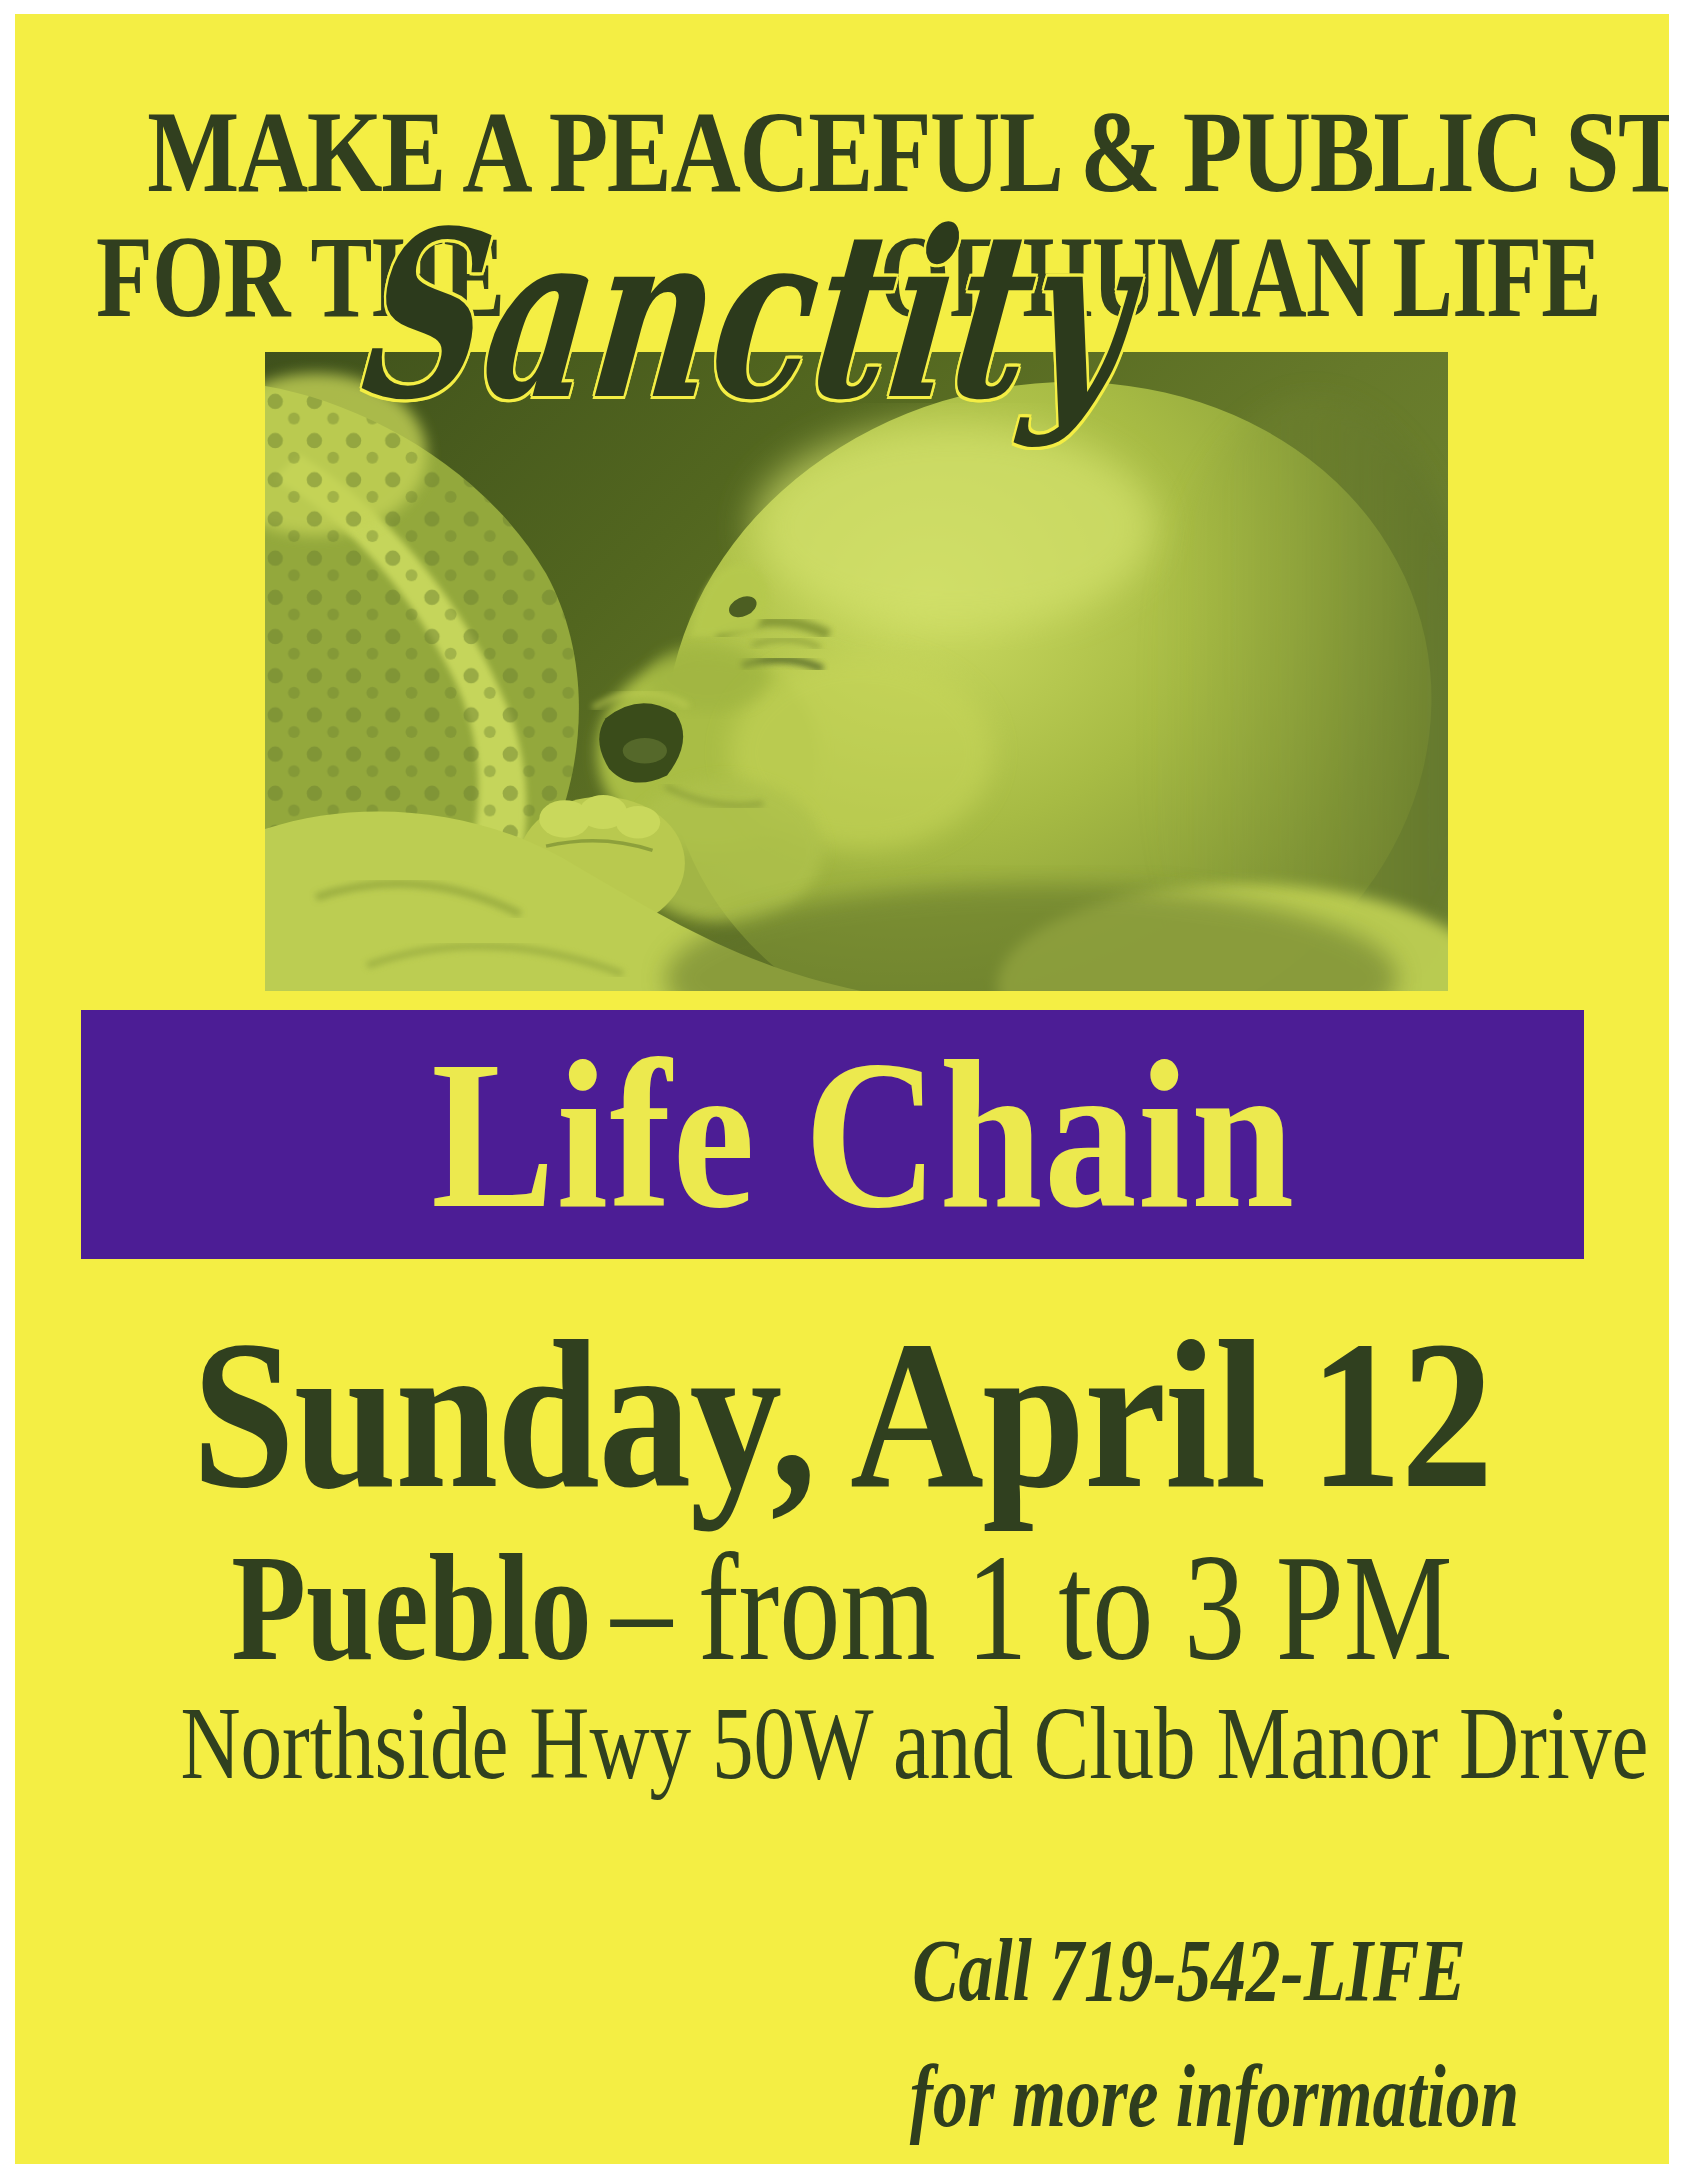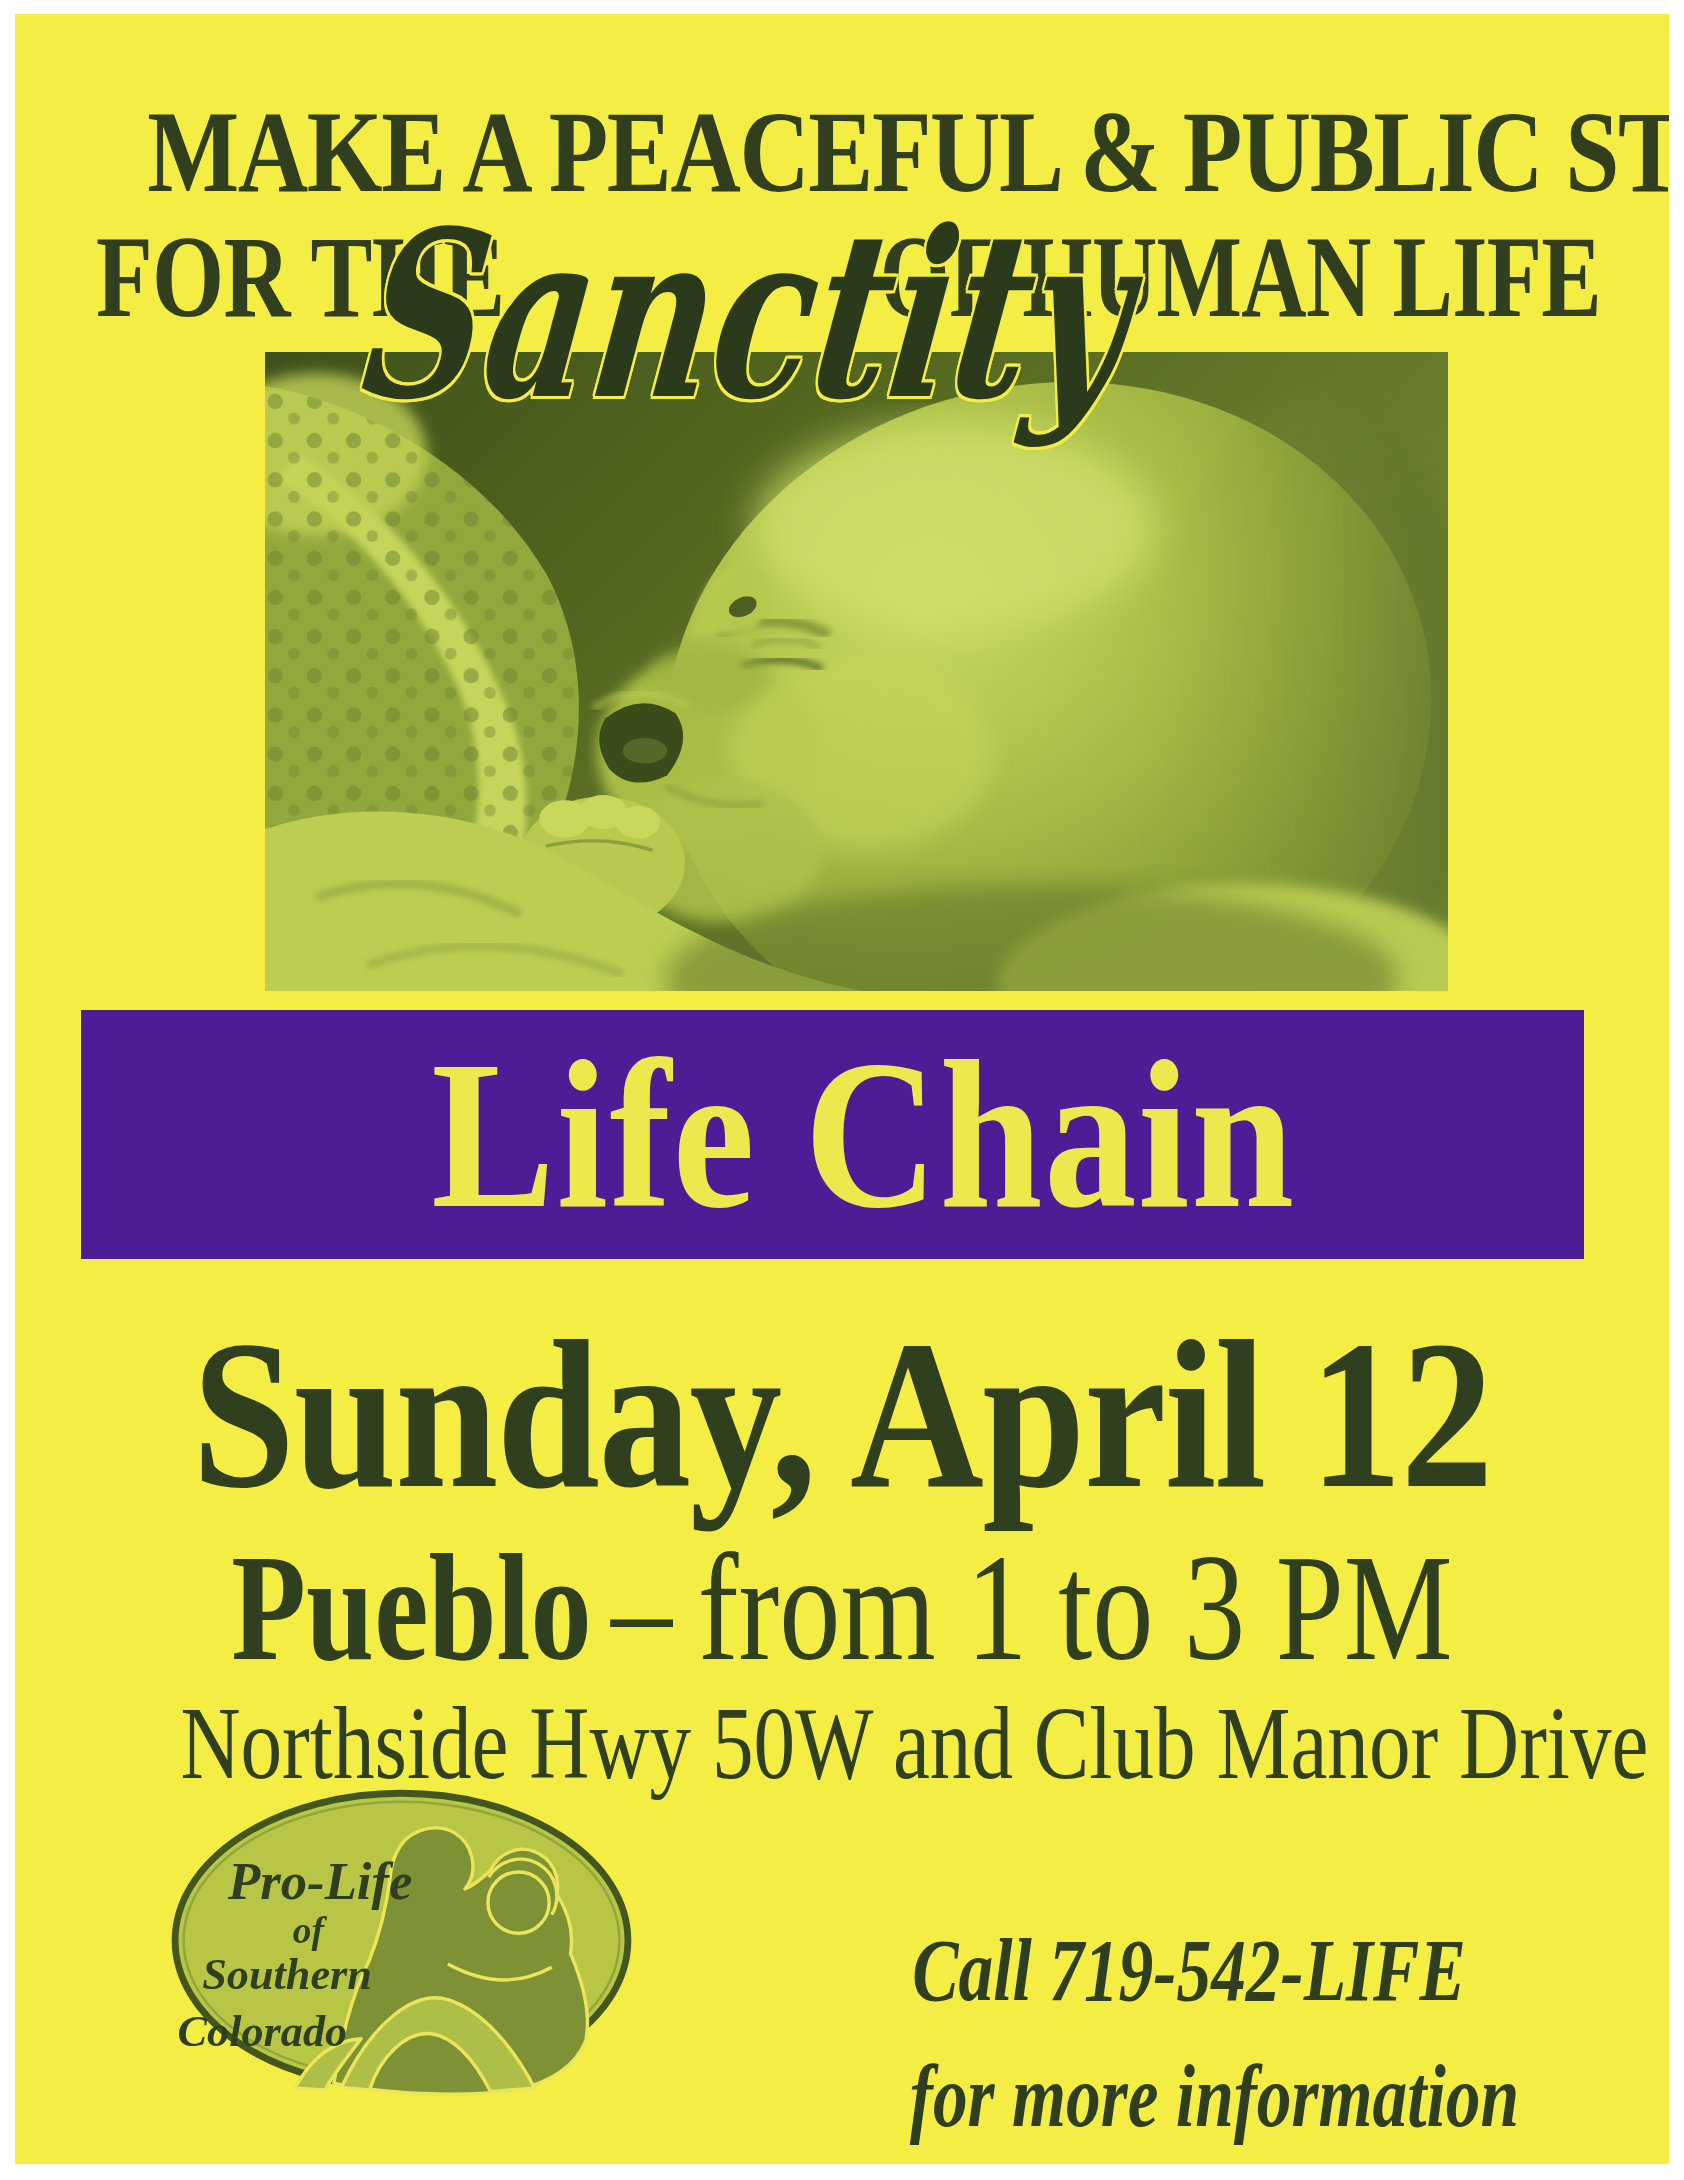--- a/index.html
+++ b/index.html
@@ -190,52 +190,20 @@
   </div>
 
   <div class="abs sunday">Sunday, April 12</div>
 
   <div class="abs pueblo">
     <span class="city">Pueblo</span><span class="dash">–</span><span class="time">from 1 to 3 PM</span>
   </div>
 
   <div class="abs northside">Northside Hwy 50W and Club Manor Drive</div>
 
-  <div class="abs logo" role="img" aria-label="Pro-Life of Southern Colorado oval logo with silhouette of an adult cradling a child">
-    <svg viewBox="0 0 551 365">
-      <ellipse cx="275.5" cy="182.5" rx="266" ry="173" fill="#b9c645" stroke="#44561f" stroke-width="8"></ellipse>
-      <ellipse cx="275.5" cy="182.5" rx="256" ry="163" fill="none" stroke="#93a63c" stroke-width="3"></ellipse>
-
-      <g stroke="#eae65a" stroke-width="4" stroke-linejoin="round">
-        <path fill="#7e9134" d="M196,350
-          C205,300 215,250 238,205
-          C250,175 258,140 262,110
-          C264,80 278,58 302,52
-          C330,45 352,60 358,84
-          C362,100 358,112 350,122
-          C360,118 372,108 380,100
-          C390,80 412,70 432,78
-          C452,86 462,106 458,128
-          C472,150 478,175 474,198
-          C490,235 498,270 492,300
-          C480,330 450,350 410,358
-          C350,368 250,362 196,350 Z"></path>
-        <path fill="none" d="M378,108 A42,42 0 0 1 452,152"></path>
-        <circle cx="413" cy="138" r="36" fill="#7e9134"></circle>
-        <path fill="none" d="M330,210 C370,232 412,236 452,214"></path>
-        <path fill="#aebf48" d="M205,355 C240,280 290,240 330,252 C372,265 408,310 432,356 L380,360 C360,320 335,295 310,292 C280,289 250,320 238,358 Z"></path>
-        <path fill="#aebf48" d="M150,356 C170,320 195,300 228,298 C204,330 192,344 186,358 Z"></path>
-      </g>
-
-      <text x="180" y="134" font-size="62" text-anchor="middle">Pro-Life</text>
-      <text x="166" y="185" font-size="44" text-anchor="middle">of</text>
-      <text x="141" y="240" font-size="52" text-anchor="middle">Southern</text>
-      <text x="112" y="306" font-size="52" text-anchor="middle">Colorado</text>
-    </svg>
-  </div>
 
   <div class="abs contact">
     <div>Call 719-542-LIFE</div>
     <div>for more information</div>
   </div>
 
 </div>
 
 
 </body></html>

